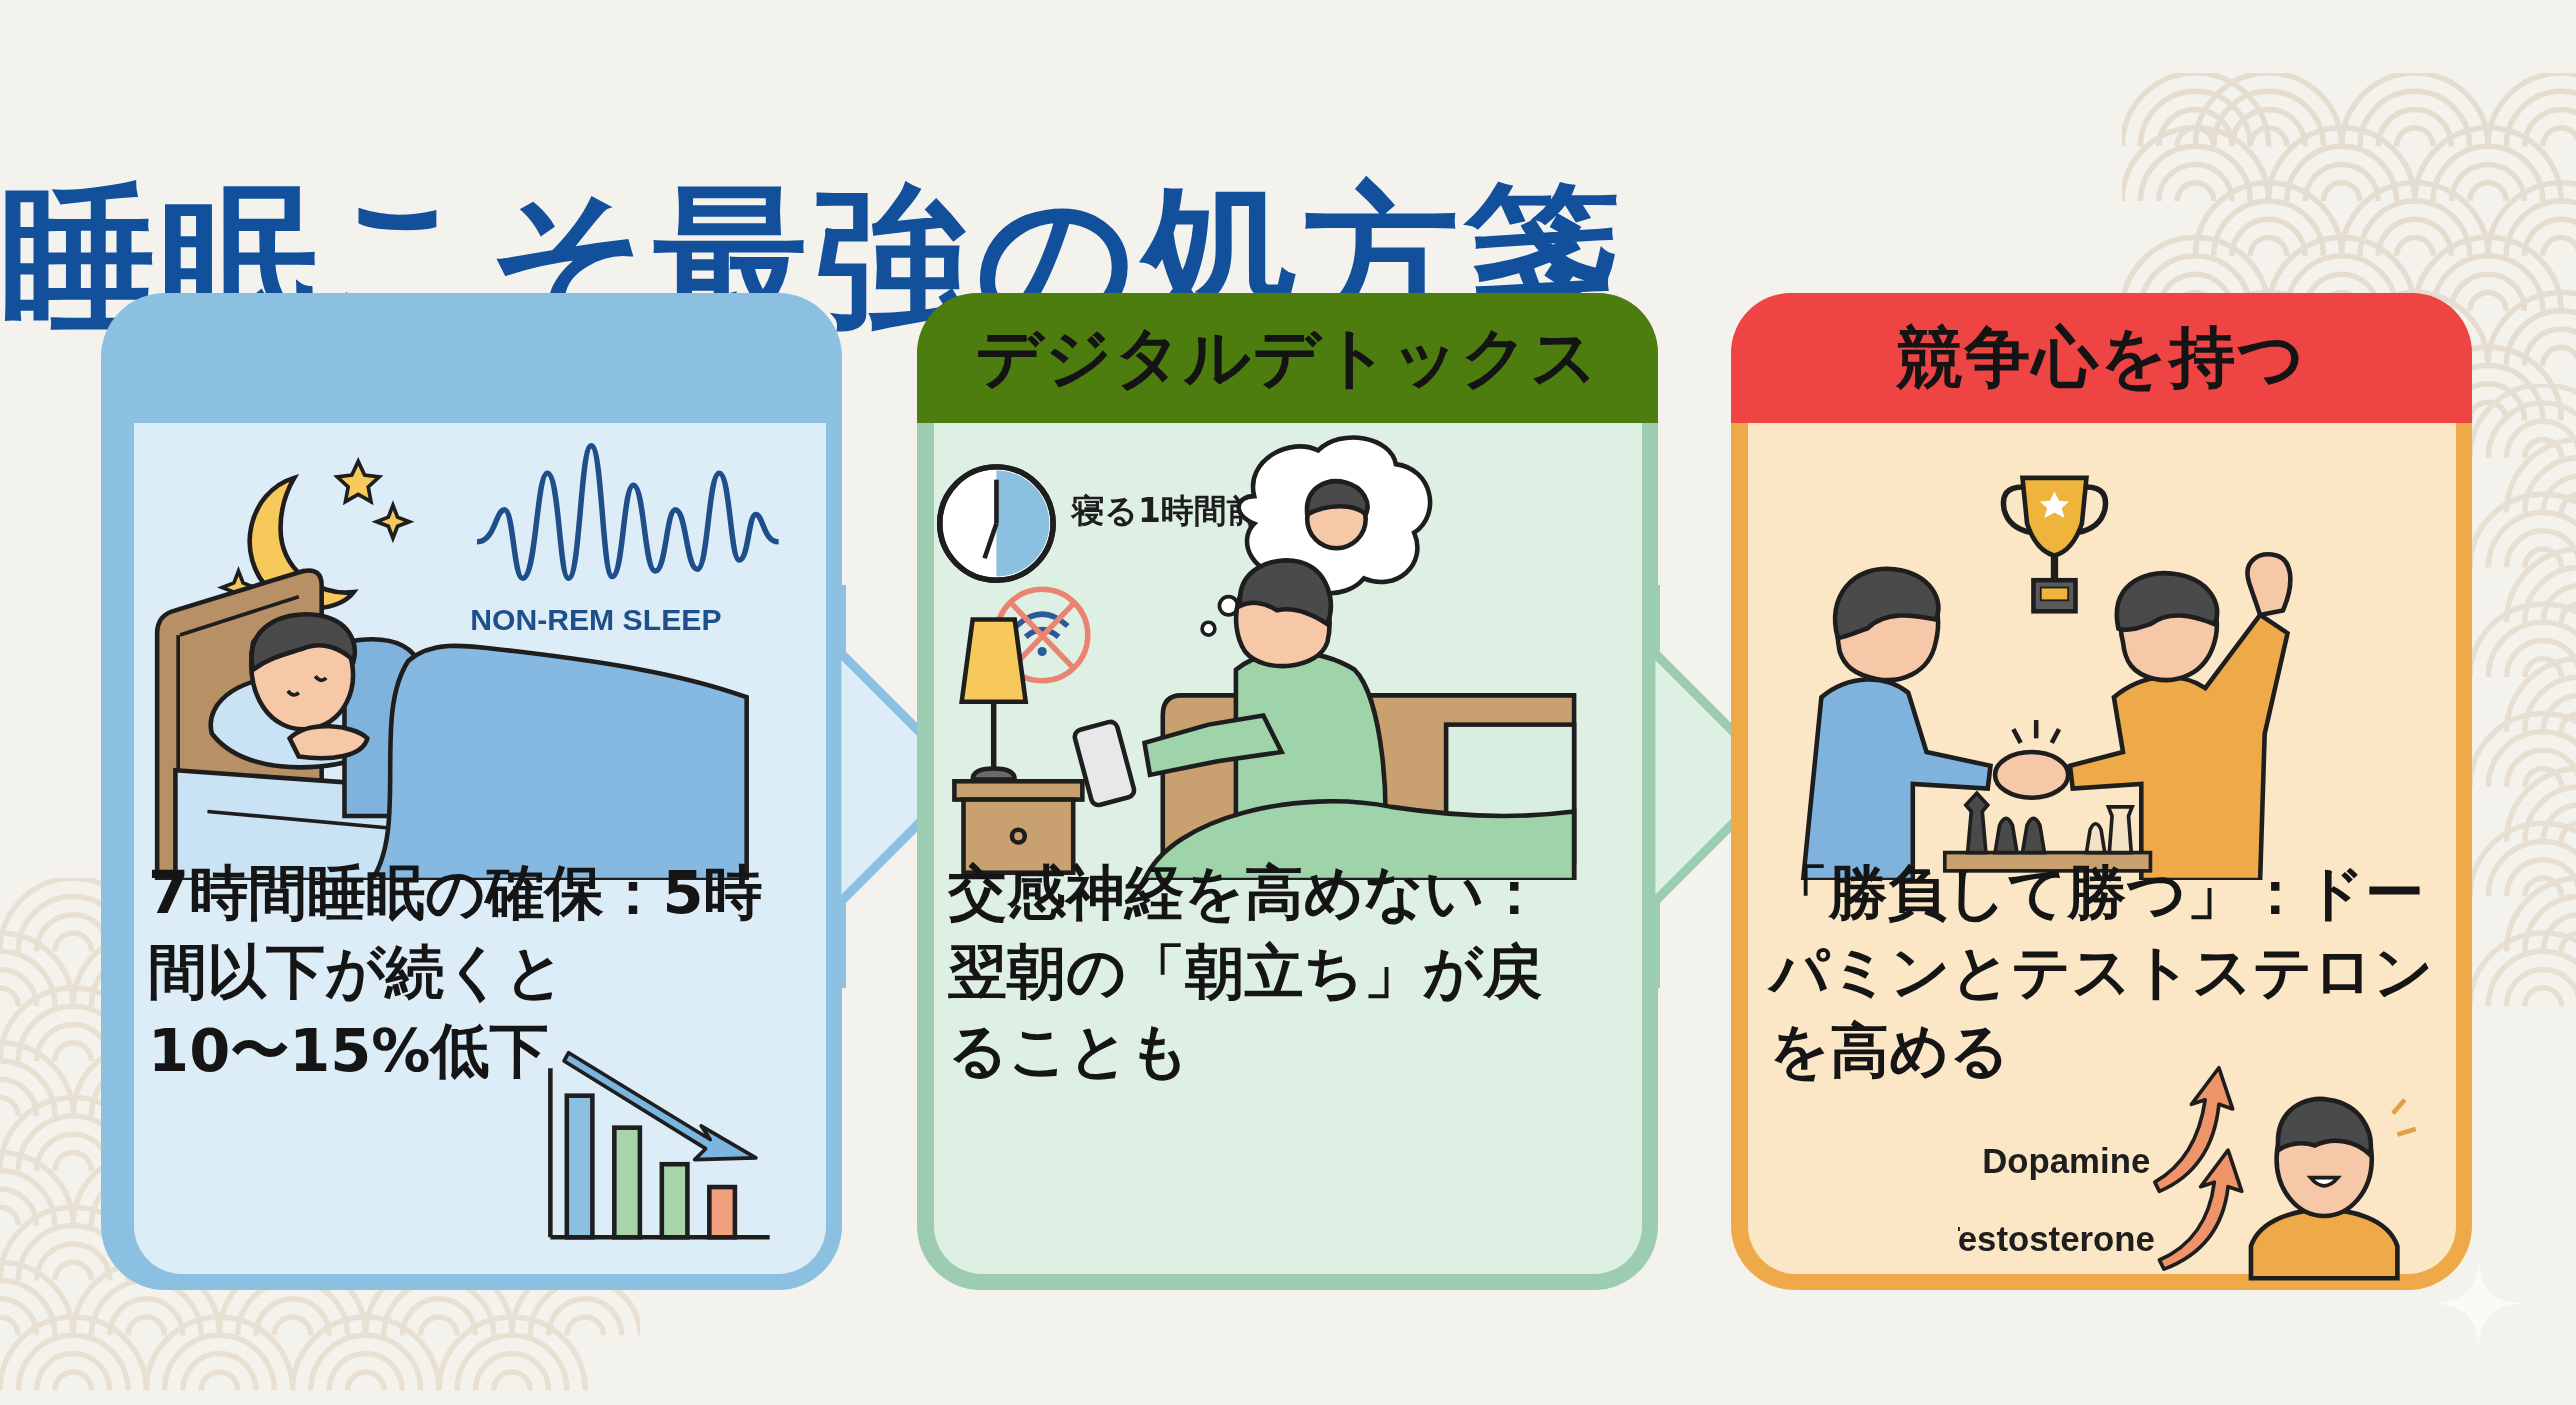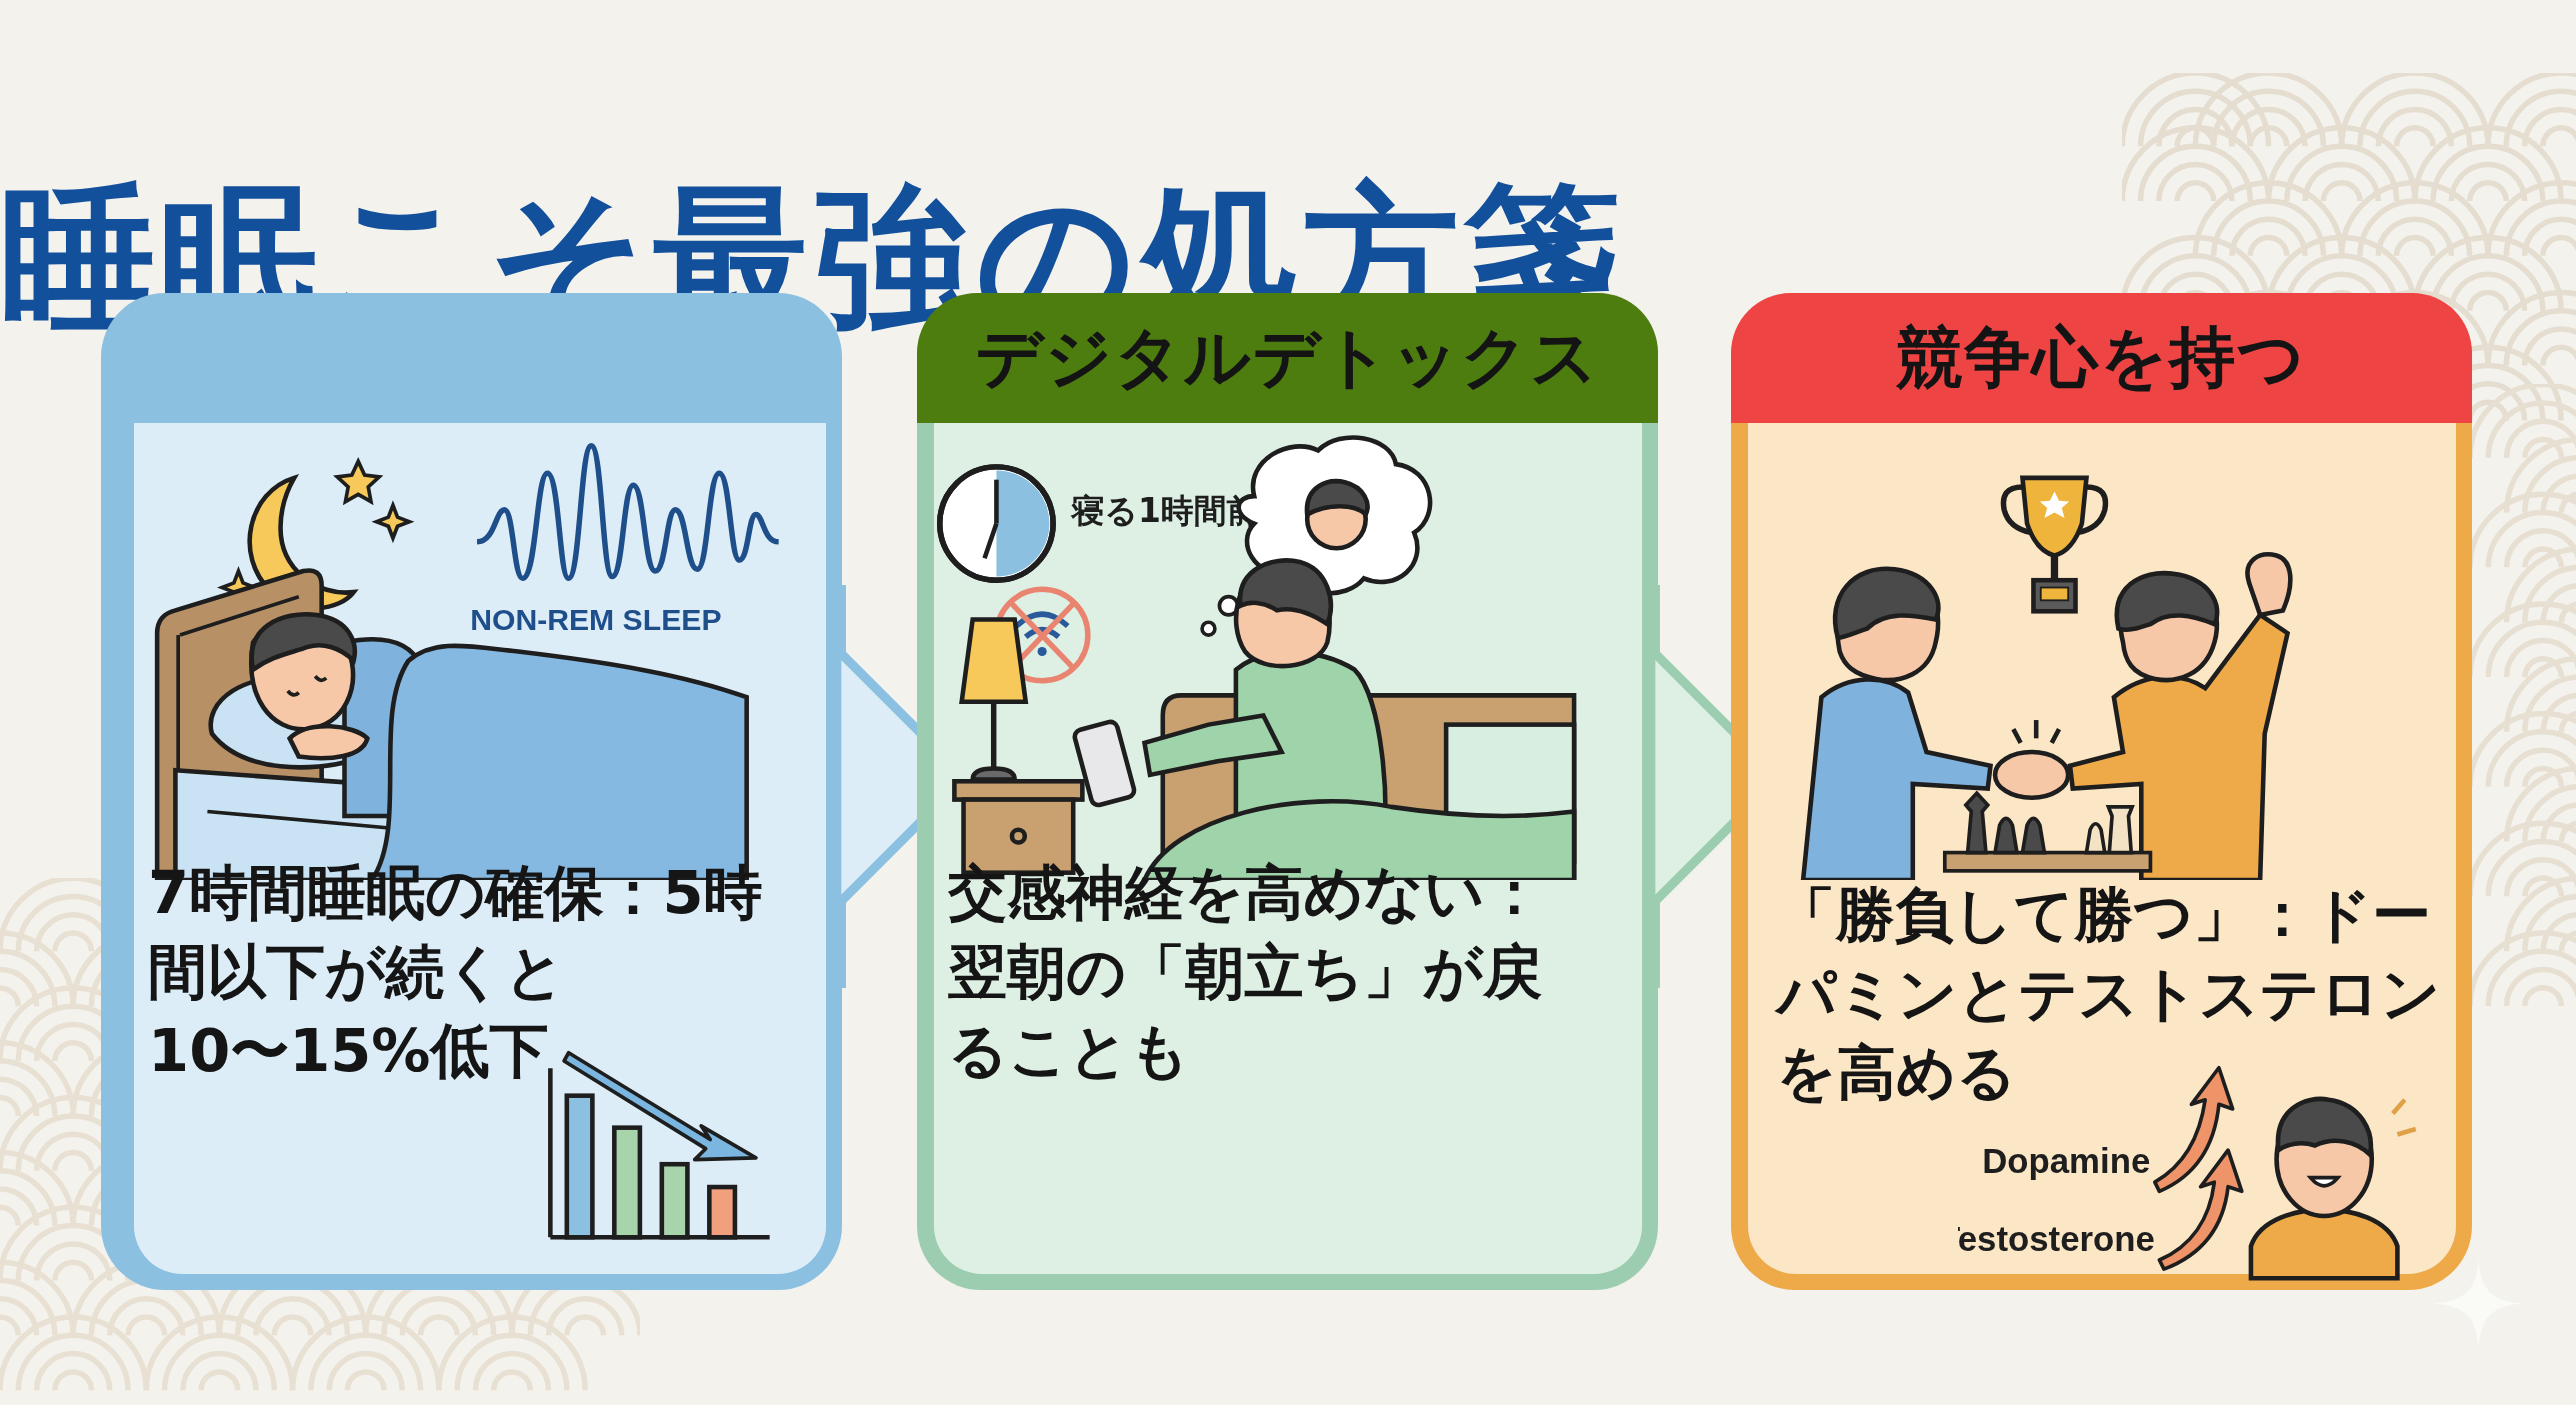--- a/index.html
+++ b/index.html
@@ -297,21 +297,21 @@
       <g stroke="#1e1e1e" stroke-width="4">
         <rect x="215" y="470" width="225" height="20" fill="#c9a070"></rect>
         <path d="M240,470 L244,425 L238,418 L250,405 L262,418 L256,425 L260,470 Z" fill="#4a4a4a"></path>
         <path d="M270,470 L275,440 Q282,425 289,440 L294,470 Z" fill="#4a4a4a"></path>
         <path d="M300,470 L305,440 Q312,425 319,440 L324,470 Z" fill="#4a4a4a"></path>
         <path d="M370,470 L374,445 Q380,432 386,445 L390,470 Z" fill="#f3e3c4"></path>
         <path d="M395,470 L398,430 L394,420 L420,420 L416,430 L419,470 Z" fill="#f3e3c4"></path>
       </g>
     </svg>
 
-    <div class="card-text" style="left:29px;top:430px;width:677px;margin-top:22px;">「勝負して勝つ」：ドー
+    <div class="card-text" style="left:22px;top:430px;width:677px;">「勝負して勝つ」：ドー
 パミンとテストステロン
 を高める</div>
 
     <svg class="illus" style="left:210px;top:640px;" width="498" height="220" viewBox="0 0 544 240">
       <text class="lbl" x="210" y="120" text-anchor="end" font-size="38" fill="#1e1e1e">Dopamine</text>
       <text class="lbl" x="215" y="205" text-anchor="end" font-size="38" fill="#1e1e1e">Testosterone</text>
       <g fill="#ee9468" stroke="#1e1e1e" stroke-width="4" stroke-linejoin="round">
         <path d="M215,130 C250,110 265,75 270,40 L255,45 L285,5 L300,50 L285,45 C280,95 255,125 220,140 Z"></path>
         <path d="M220,215 C255,200 275,170 280,130 L265,135 L295,95 L310,140 L295,135 C290,180 265,210 225,225 Z"></path>
       </g>

